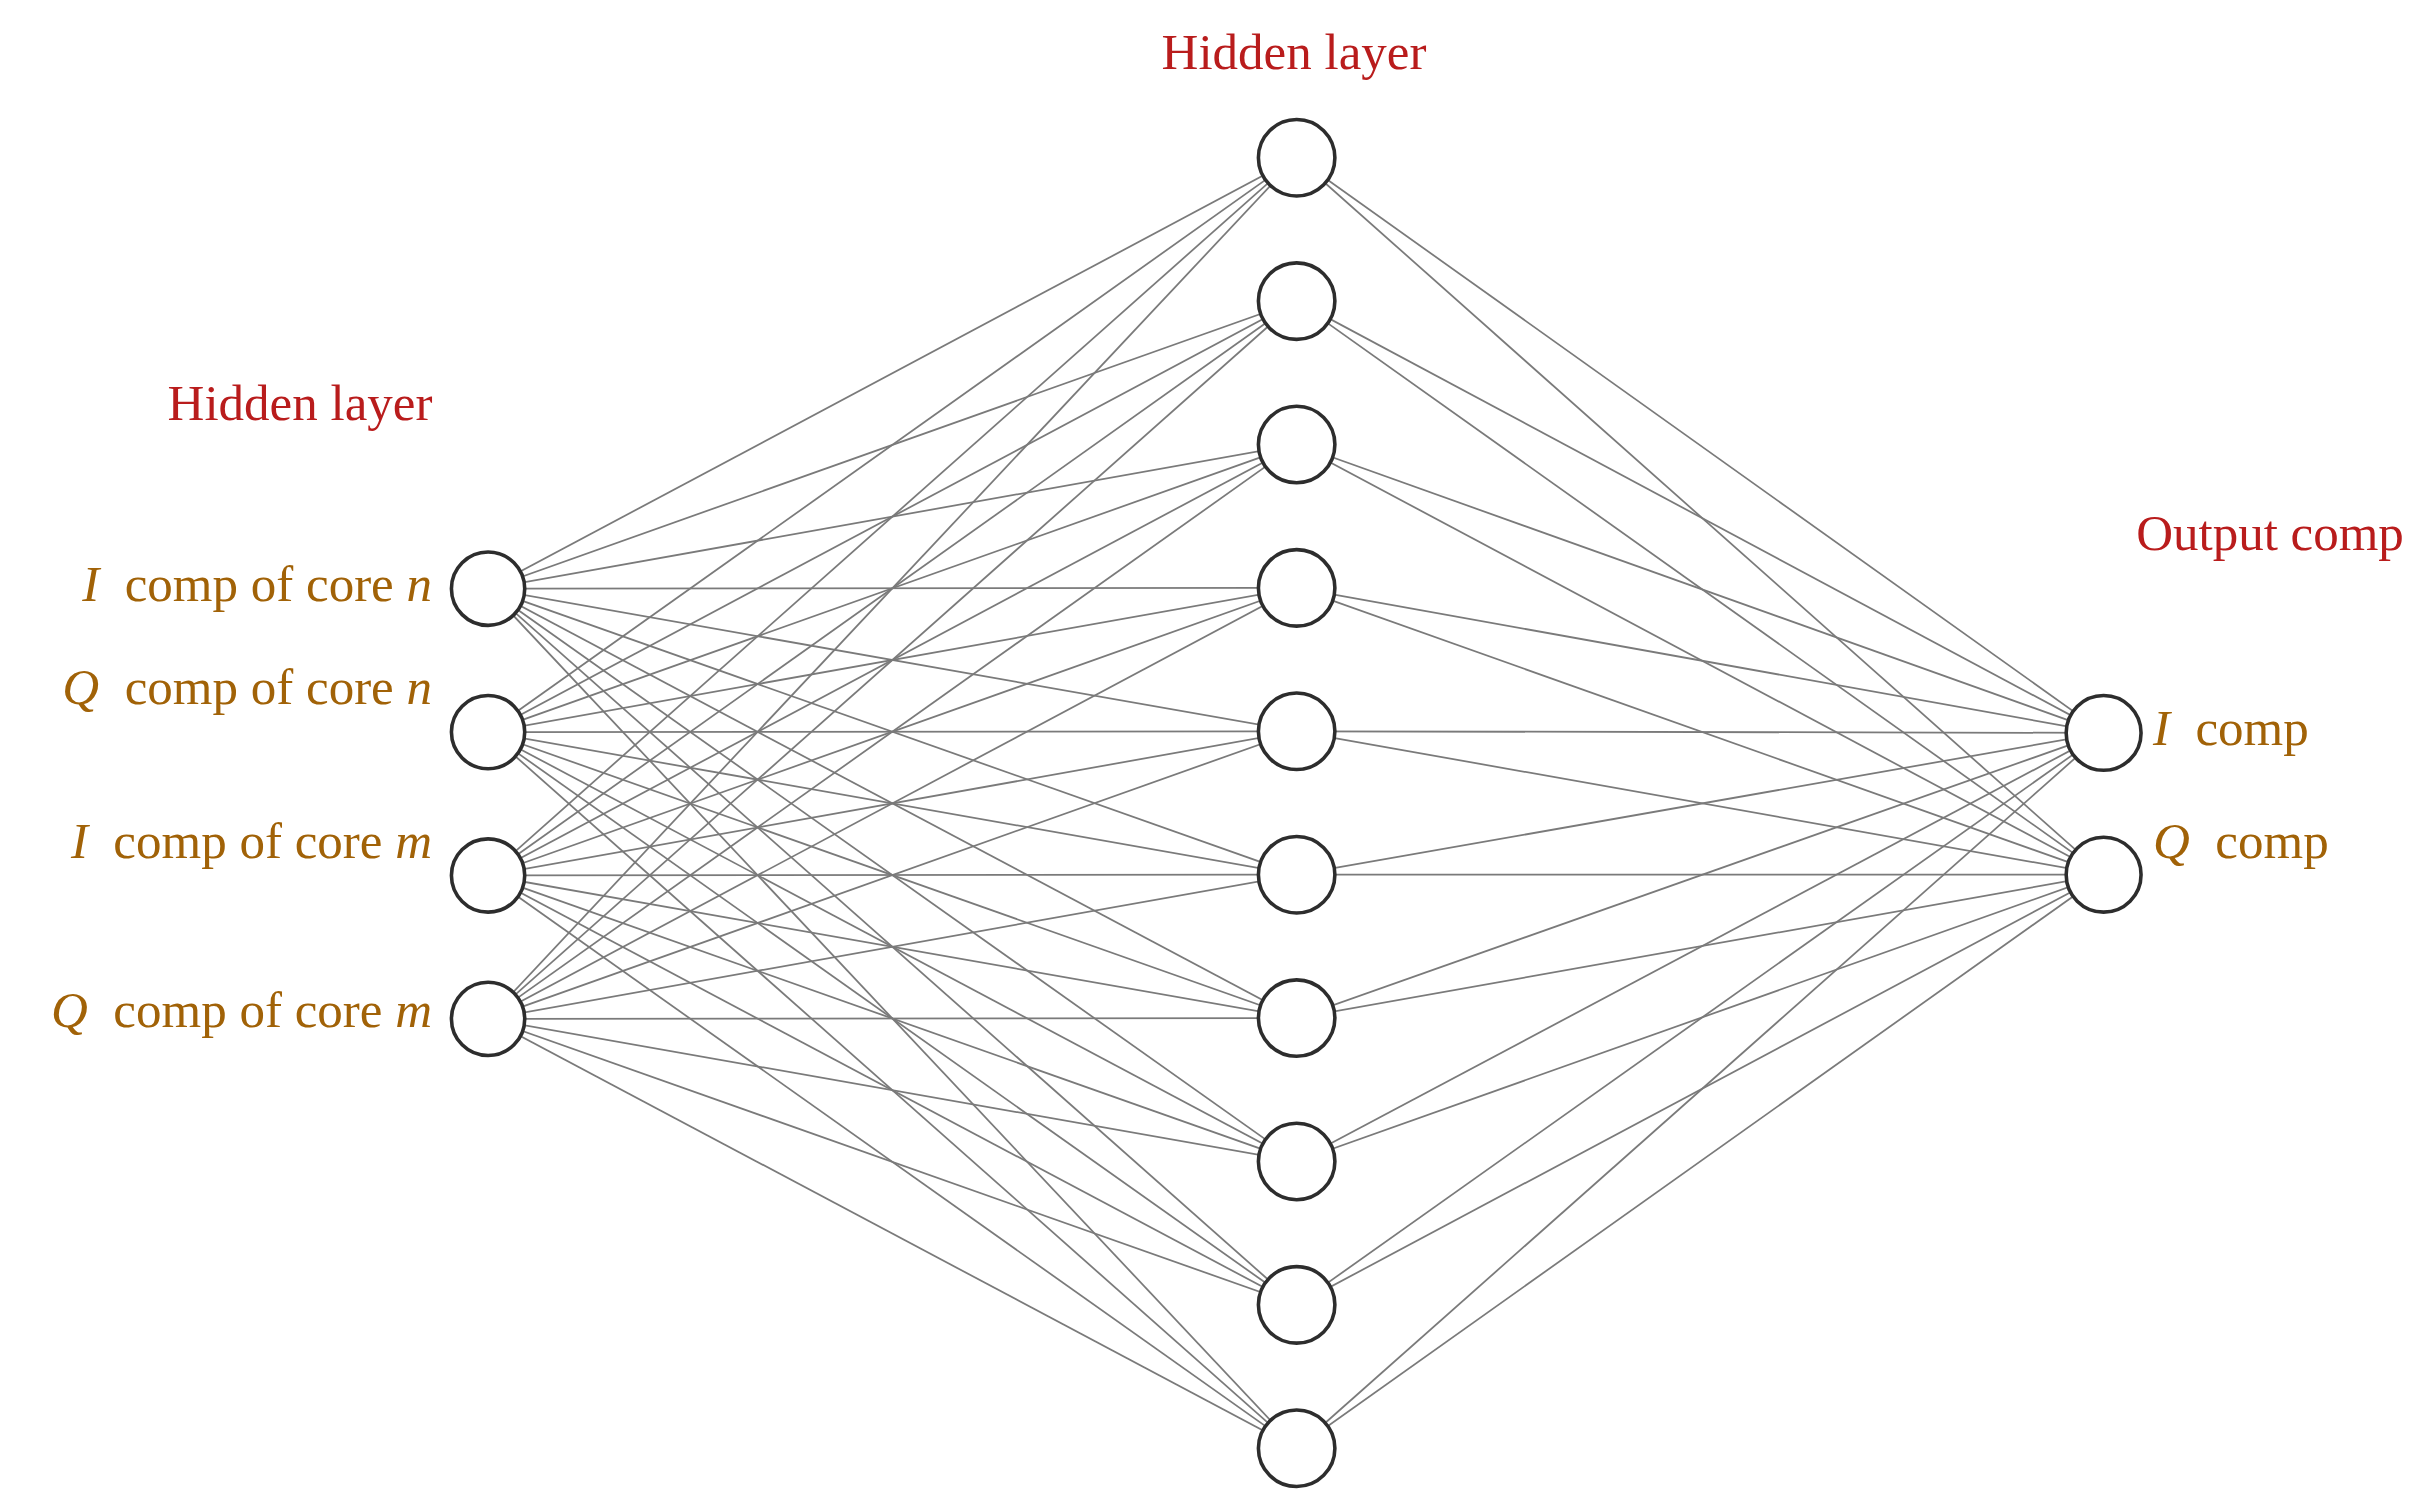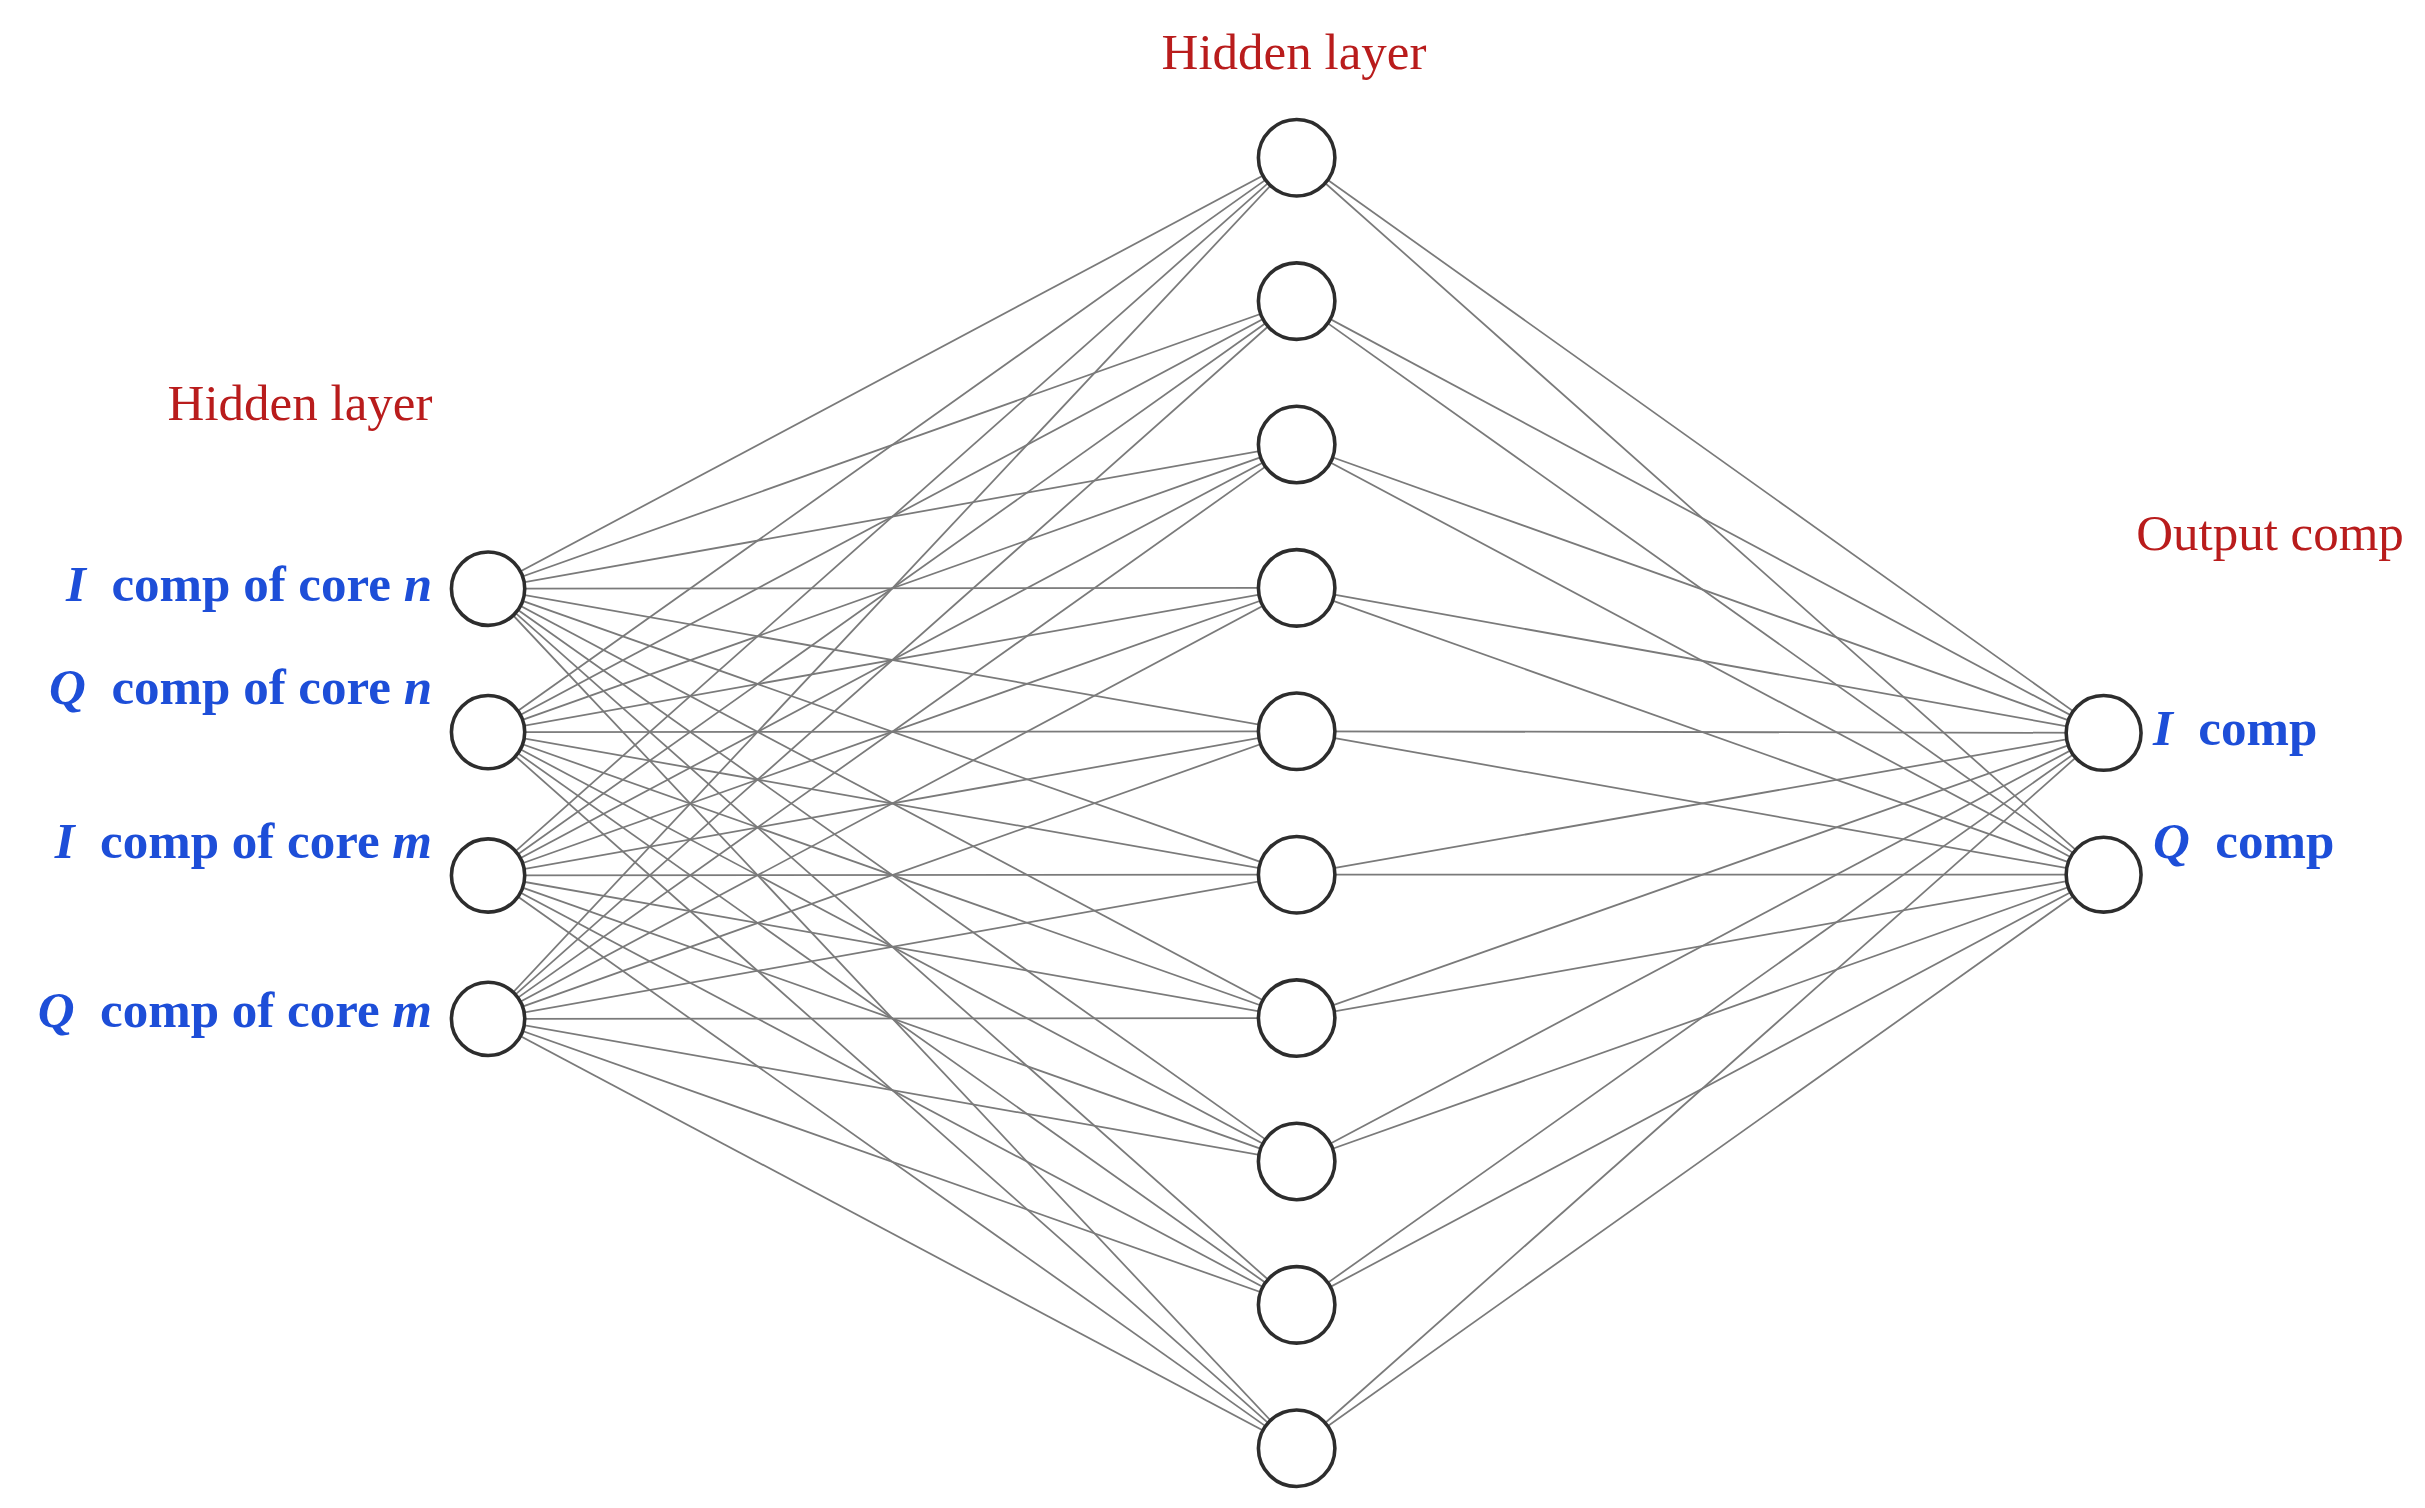--- a/index.html
+++ b/index.html
@@ -33,22 +33,21 @@
     color: #b91c1c;
   }
   #title-input  { left: 300px;  top: 378px; }
   #title-hidden { left: 1294px; top: 27px;  }
   #title-output { left: 2270px; top: 508px; }
   .node-label {
     position: absolute;
     font-size: 51px;
     line-height: 51px;
     white-space: pre;
-    color: #1d4ed8;
-    font-weight: bold;
+    color: #a16207;
   }
   .input-label {
     right: 1994px; 
     text-align: right;
   }
   .output-label {
     left: 2153px;
     text-align: right;
   }
   .seg-italic { font-style: italic; }

